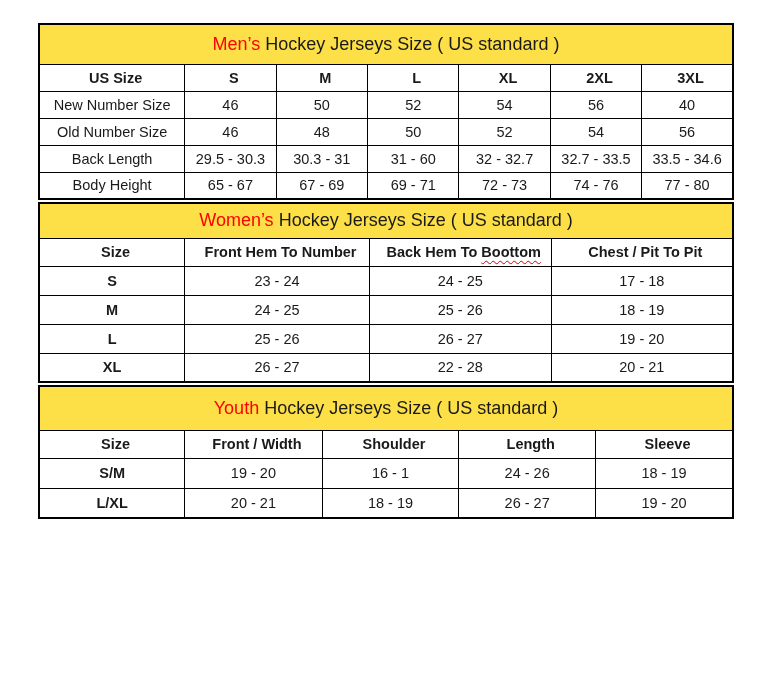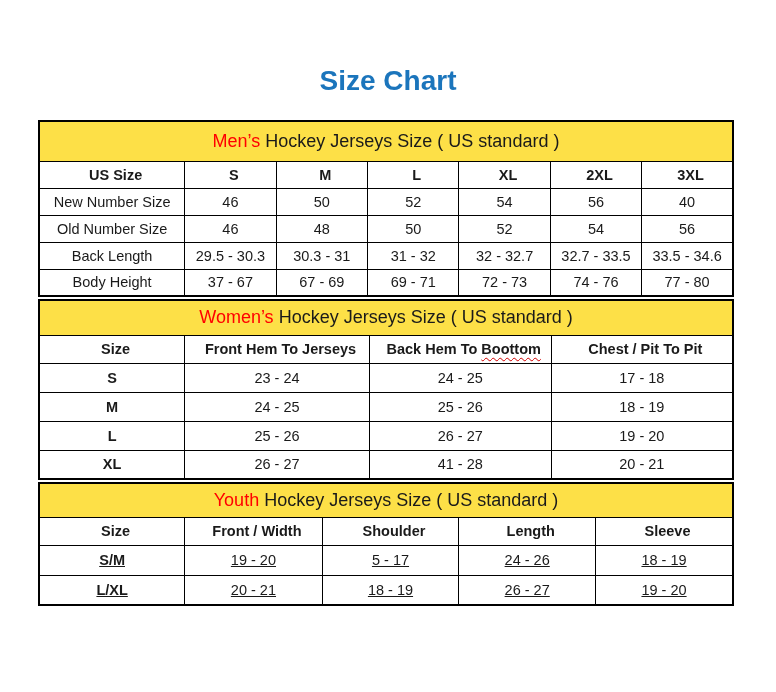--- a/index.html
+++ b/index.html
@@ -47,39 +47,38 @@
   }
   .band .red { color: #ff0000; }
   tr.colhead td { font-weight: 700; padding-left: 10px; }
   td.rowlabel-bold { font-weight: 700; }
 
   table.mens td.band   { height: 40px; }
   table.mens tr.colhead td, table.mens tr.datarow td { height: 27px; }
   table.womens td.band { height: 35px; margin-top: 36px; }
   table.womens tr.colhead td { height: 28px; }
   table.womens tr.datarow td { height: 29px; }
-  table.youth td.band  { height: 34px; }
+  table.youth td.band  { height: 44px; }
   table.youth tr.colhead td { height: 28px; }
-  table.youth tr.datarow td { height: 30px; text-decoration: underline; }
+  table.youth tr.datarow td { height: 30px; }
 
   .squiggle {
     text-decoration-line: underline;
     text-decoration-style: wavy;
     text-decoration-color: #d00000;
     text-decoration-thickness: 1px;
     text-underline-offset: 3px;
     margin-top: 32px;
   }
 </style>
 </head>
 <body>
 
 <div class="page">
 
-  <div class="page-title">Size Chart</div>
 
   <div class="tables">
 
     <table class="mens">
       <colgroup>
         <col style="width:21%">
           <col style="width:13.17%">
           <col style="width:13.17%">
           <col style="width:13.17%">
           <col style="width:13.17%">
@@ -114,28 +113,28 @@
         <td>48</td>
         <td>50</td>
         <td>52</td>
         <td>54</td>
         <td>56</td>
       </tr>
       <tr class="datarow">
         <td>Back Length</td>
         <td>29.5 - 30.3</td>
         <td>30.3 - 31</td>
-        <td>31 - 32</td>
+        <td>31 - 60</td>
         <td>32 - 32.7</td>
         <td>32.7 - 33.5</td>
         <td>33.5 - 34.6</td>
       </tr>
       <tr class="datarow">
         <td>Body Height</td>
-        <td>37 - 67</td>
+        <td>65 - 67</td>
         <td>67 - 69</td>
         <td>69 - 71</td>
         <td>72 - 73</td>
         <td>74 - 76</td>
         <td>77 - 80</td>
       </tr>
     </tbody>
       </table>
 
     <table class="womens">
@@ -144,21 +143,21 @@
           <col style="width:26.6%">
           <col style="width:26.2%">
           <col style="width:26.2%">
       </colgroup>
       <tbody>
           <tr>
         <td class="band" colspan="4"><span class="red">Women’s</span><span> Hockey Jerseys Size ( US standard )</span></td>
       </tr>
       <tr class="colhead">
         <td>Size</td>
-        <td>Front Hem To Jerseys</td>
+        <td>Front Hem To Number</td>
         <td><span>Back Hem To </span><span class="squiggle">Boottom</span></td>
         <td>Chest / Pit To Pit</td>
       </tr>
       <tr class="datarow">
         <td class="rowlabel-bold">S</td>
         <td>23 - 24</td>
         <td>24 - 25</td>
         <td>17 - 18</td>
       </tr>
       <tr class="datarow">
@@ -169,21 +168,21 @@
       </tr>
       <tr class="datarow">
         <td class="rowlabel-bold">L</td>
         <td>25 - 26</td>
         <td>26 - 27</td>
         <td>19 - 20</td>
       </tr>
       <tr class="datarow">
         <td class="rowlabel-bold">XL</td>
         <td>26 - 27</td>
-        <td>41 - 28</td>
+        <td>22 - 28</td>
         <td>20 - 21</td>
       </tr>
     </tbody>
       </table>
 
     <table class="youth">
       <colgroup>
         <col style="width:21%">
           <col style="width:19.8%">
           <col style="width:19.7%">
@@ -197,21 +196,21 @@
       <tr class="colhead">
         <td>Size</td>
         <td>Front / Width</td>
         <td>Shoulder</td>
         <td>Length</td>
         <td>Sleeve</td>
       </tr>
       <tr class="datarow">
         <td class="rowlabel-bold">S/M</td>
         <td>19 - 20</td>
-        <td>5 - 17</td>
+        <td>16 - 1</td>
         <td>24 - 26</td>
         <td>18 - 19</td>
       </tr>
       <tr class="datarow">
         <td class="rowlabel-bold">L/XL</td>
         <td>20 - 21</td>
         <td>18 - 19</td>
         <td>26 - 27</td>
         <td>19 - 20</td>
       </tr>

